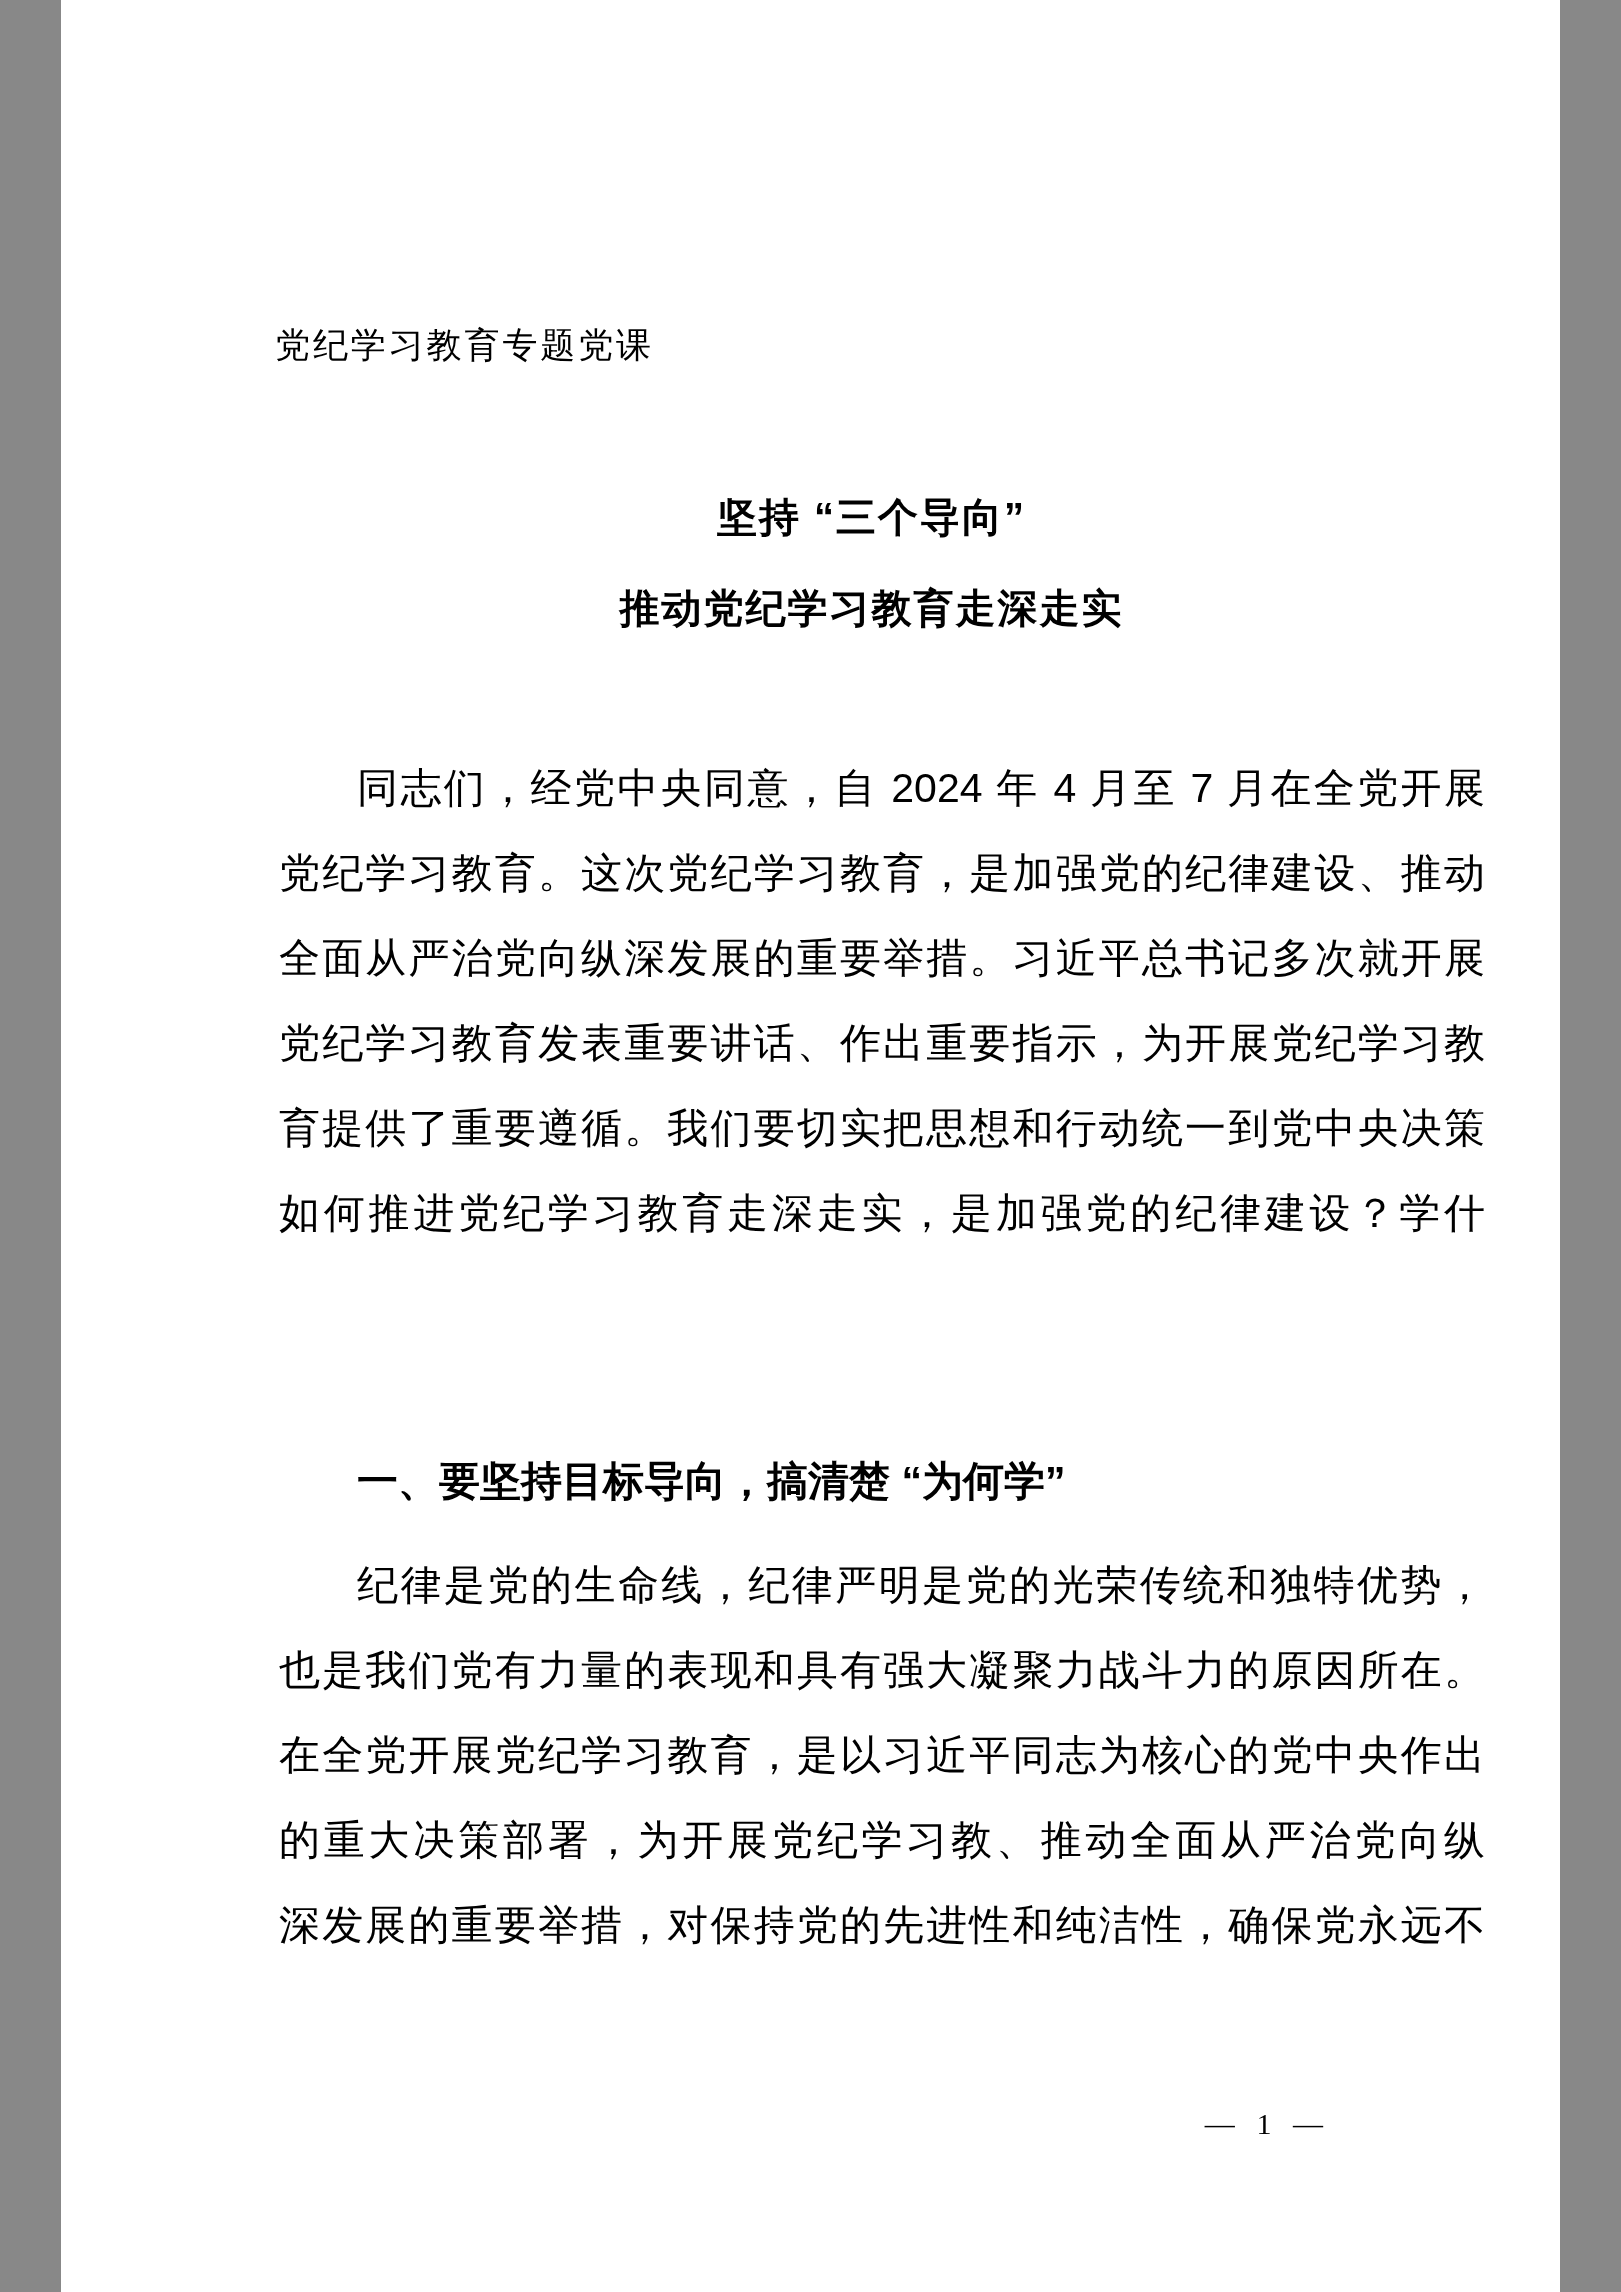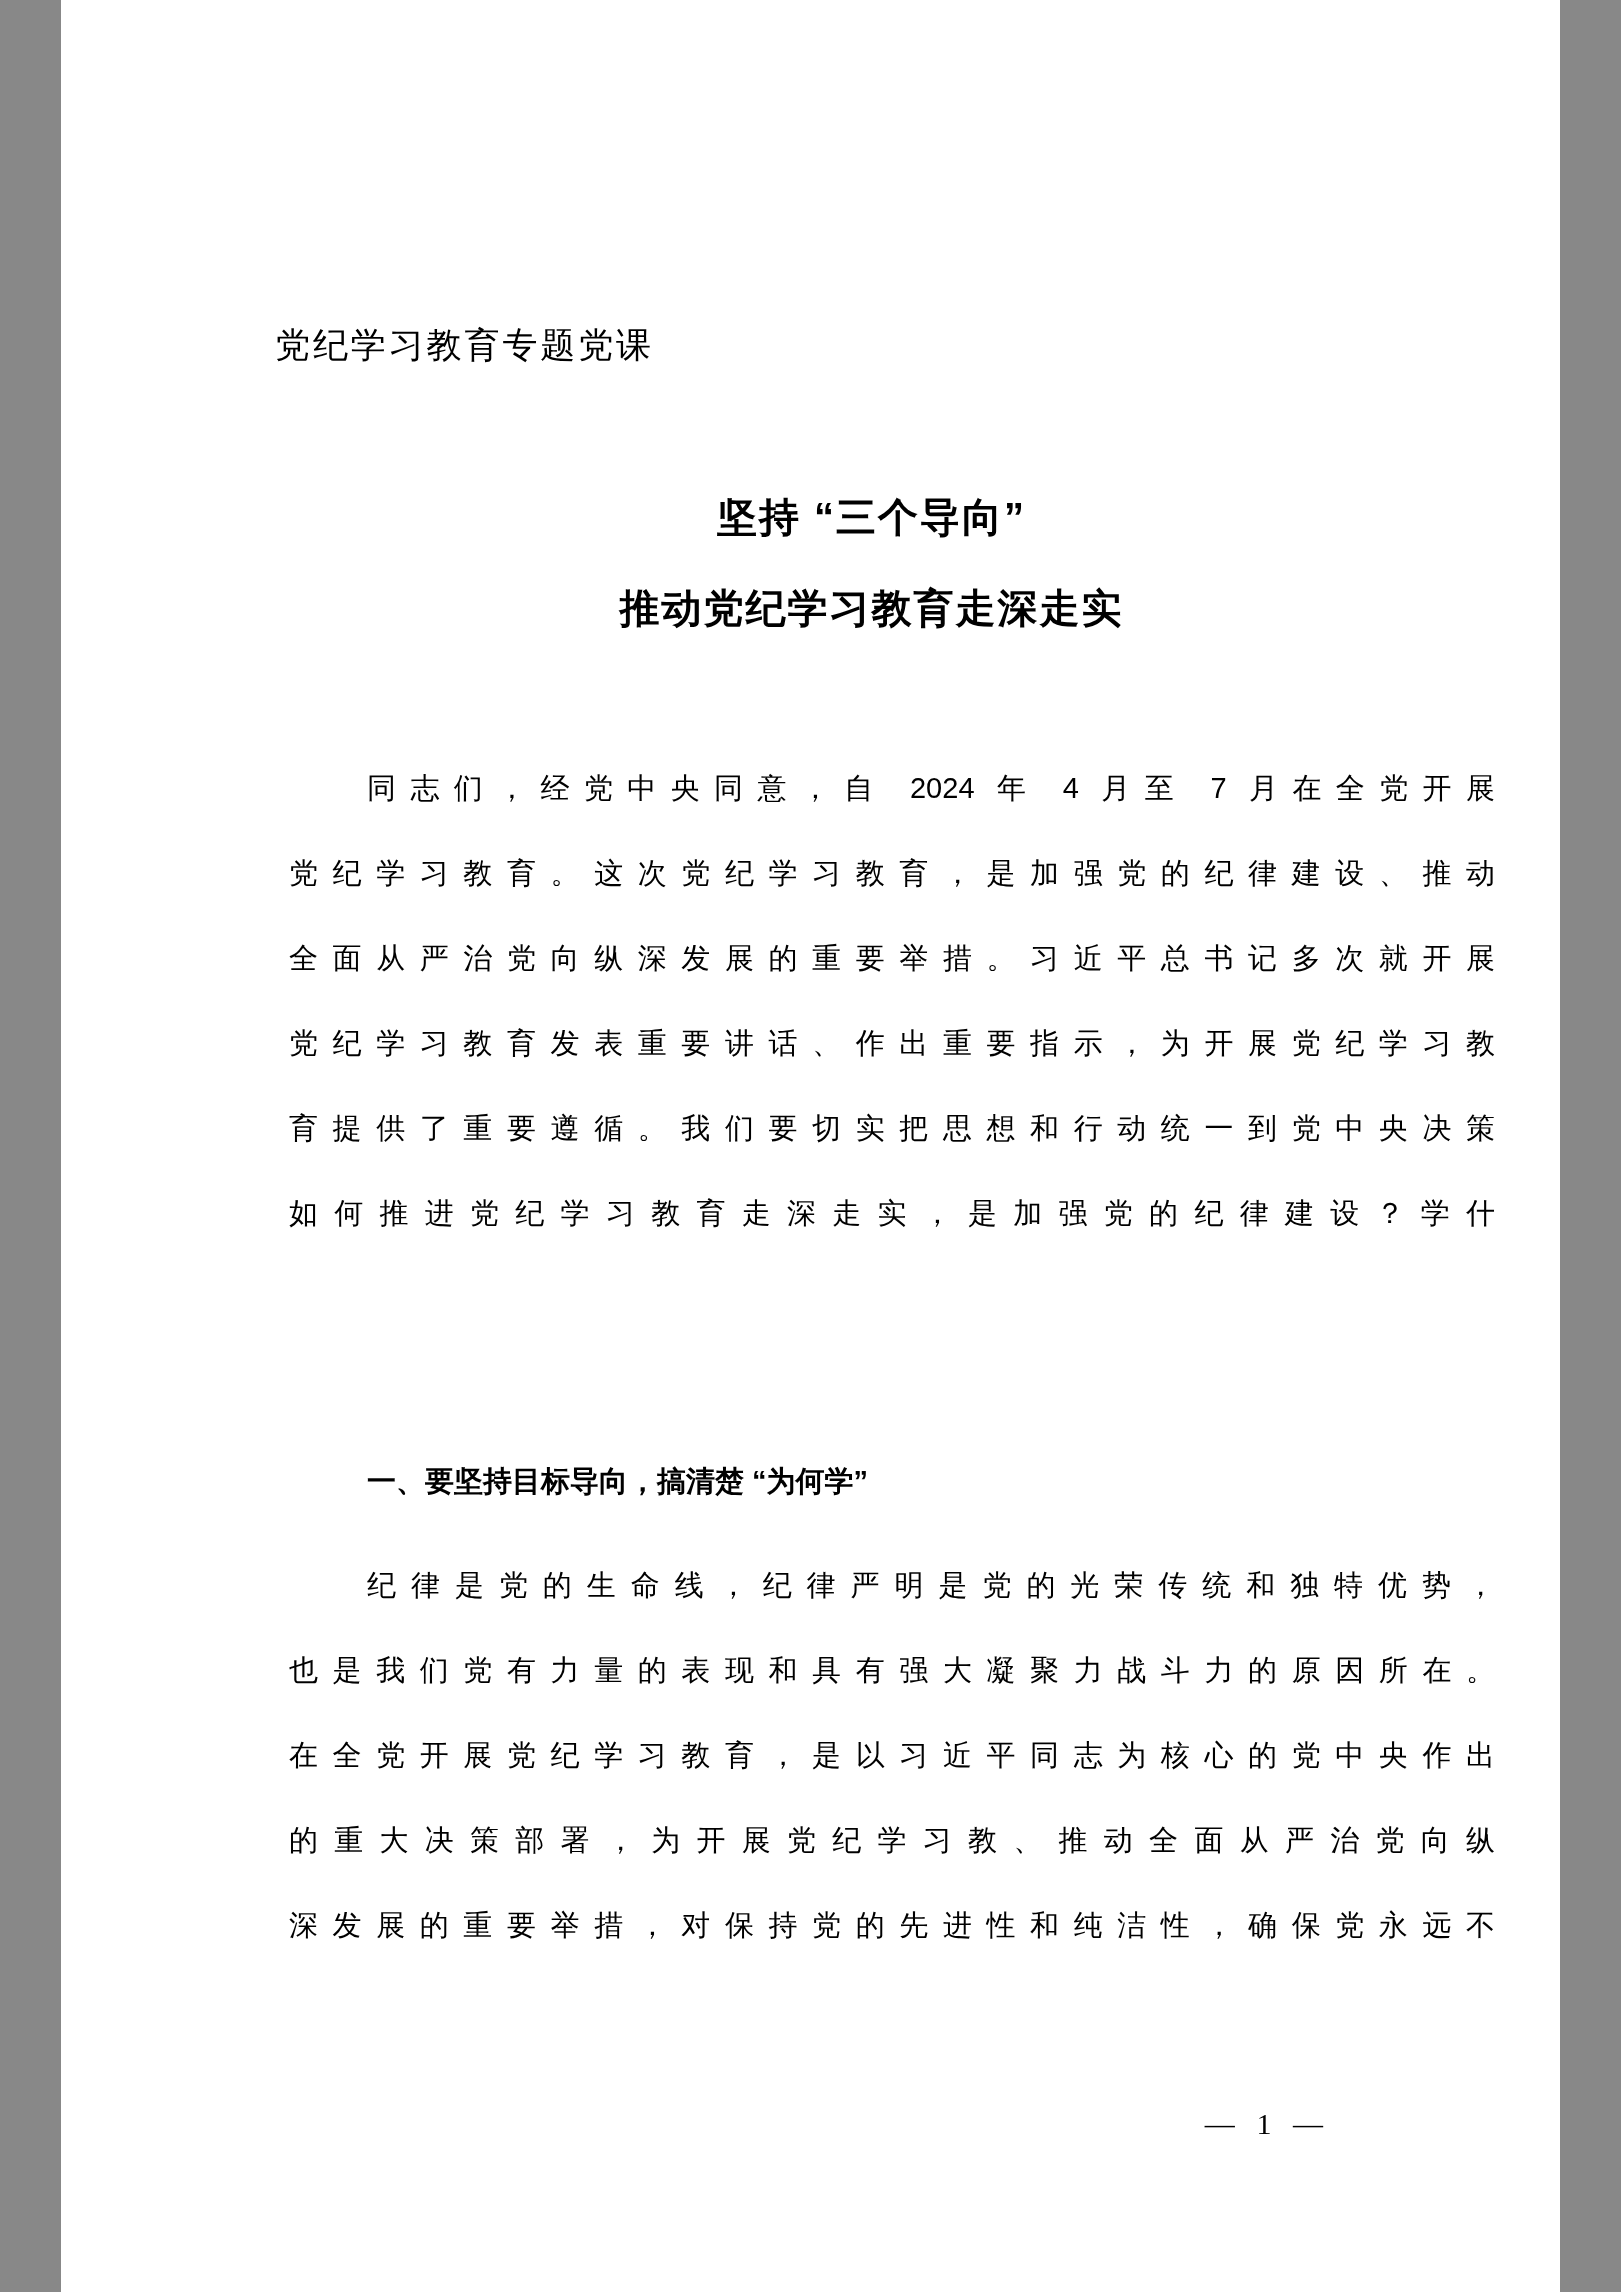--- a/index.html
+++ b/index.html
@@ -32,23 +32,23 @@
     top: 472px;
     width: 1621px;
     text-align: center;
     font-size: 40px;
     line-height: 91px;
     font-weight: 900;
     letter-spacing: 2px;
   }
   .body-block {
     position: absolute;
-    left: 228px;
+    left: 218px;
     width: 1206px;
-    font-size: 29px;
+    font-size: 41px;
     line-height: 85px;
   }
   .para-1 { top: 746px; }
   .section-heading {
     top: 1439px;
     font-weight: bold;
     text-indent: 78px;
     white-space: nowrap;
   }
   .para-2 { top: 1543px; }

